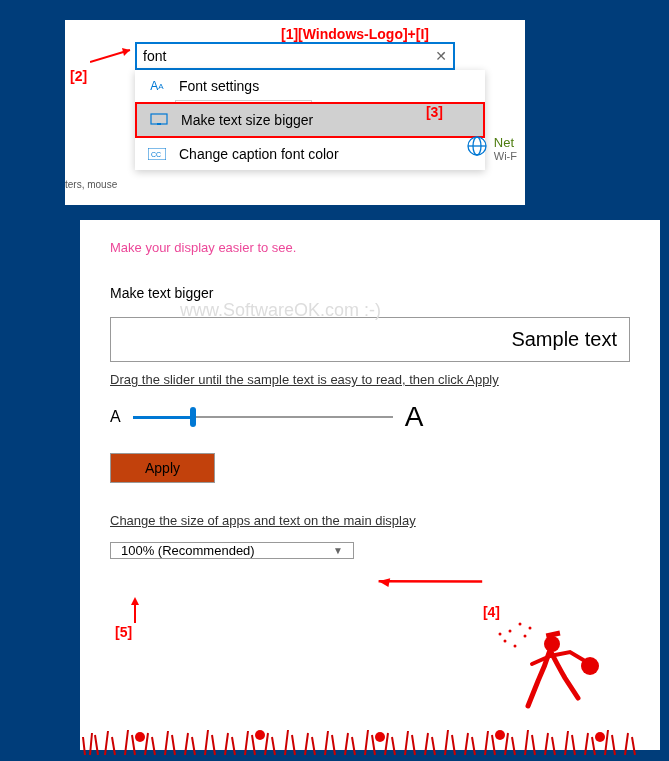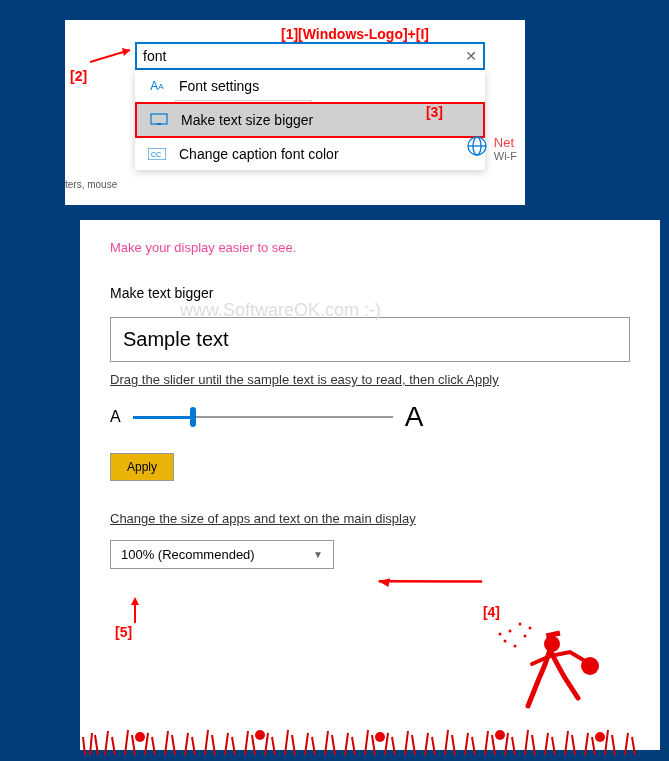--- a/index.html
+++ b/index.html
@@ -25,21 +25,21 @@
       left: 65px;
       width: 460px;
       height: 185px;
       background: white;
     }
     
     .search-box {
       position: absolute;
       top: 22px;
       left: 70px;
-      width: 350px;
+      width: 320px;
       height: 28px;
       border: 2px solid #0078d4;
       display: flex;
       align-items: center;
       padding: 0 6px;
       background: white;
     }
     .search-input {
       flex: 1;
       border: none;
@@ -102,21 +102,21 @@
     }
     .side-snippet-right {
       position: absolute;
       right: 8px;
       top: 115px;
       display: flex;
       align-items: center;
       gap: 6px;
     }
     .globe-icon { color: #0078d4; font-size: 20px; }
-    .net-text { font-size: 13px; color: #ef4444; }
+    .net-text { font-size: 13px; color: #4d7c0f; }
     .wifi-text { font-size: 11px; color: #666; }
     
     
     .anno {
       position: absolute;
       color: #ff0000;
       font-size: 14px;
       font-weight: bold;
     }
     .anno1 { top: 6px; left: 180px; padding-left: 36px; }
@@ -172,20 +172,21 @@
     .section-heading {
       font-size: 14px;
       font-weight: 400;
       margin-bottom: 16px;
     }
     .sample-box {
       border: 1px solid #999;
       padding: 10px 12px;
       font-size: 20px;
       margin-bottom: 10px;
+      text-align: right;
     }
     .instruction {
       font-size: 13px;
       color: #333;
       margin-bottom: 14px;
       text-decoration: underline;
     }
     .slider-row {
       display: flex;
       align-items: center;
@@ -211,31 +212,31 @@
     .slider-thumb {
       position: absolute;
       width: 6px;
       height: 20px;
       background: #0078d4;
       border-radius: 3px;
       top: -9px;
       left: 22%;
     }
     .apply-btn {
-      background: #eab308;
+      background: #c2410c;
       border: 1px solid #999;
-      padding: 6px 16px;
-      font-size: 12px;
+      padding: 6px 34px;
+      font-size: 14px;
       cursor: pointer;
       margin-bottom: 30px;
     }
     .scale-dropdown {
       border: 1px solid #999;
-      padding: 6px 10px;
-      width: 224px;
+      padding: 0 10px;
+      width: 244px;
       display: flex;
       justify-content: space-between;
       align-items: center;
       font-size: 13px;
       cursor: pointer;
       text-align: center;
     }
     .chevron { font-size: 10px; color: #666; }
     
     .watermark-grey {

